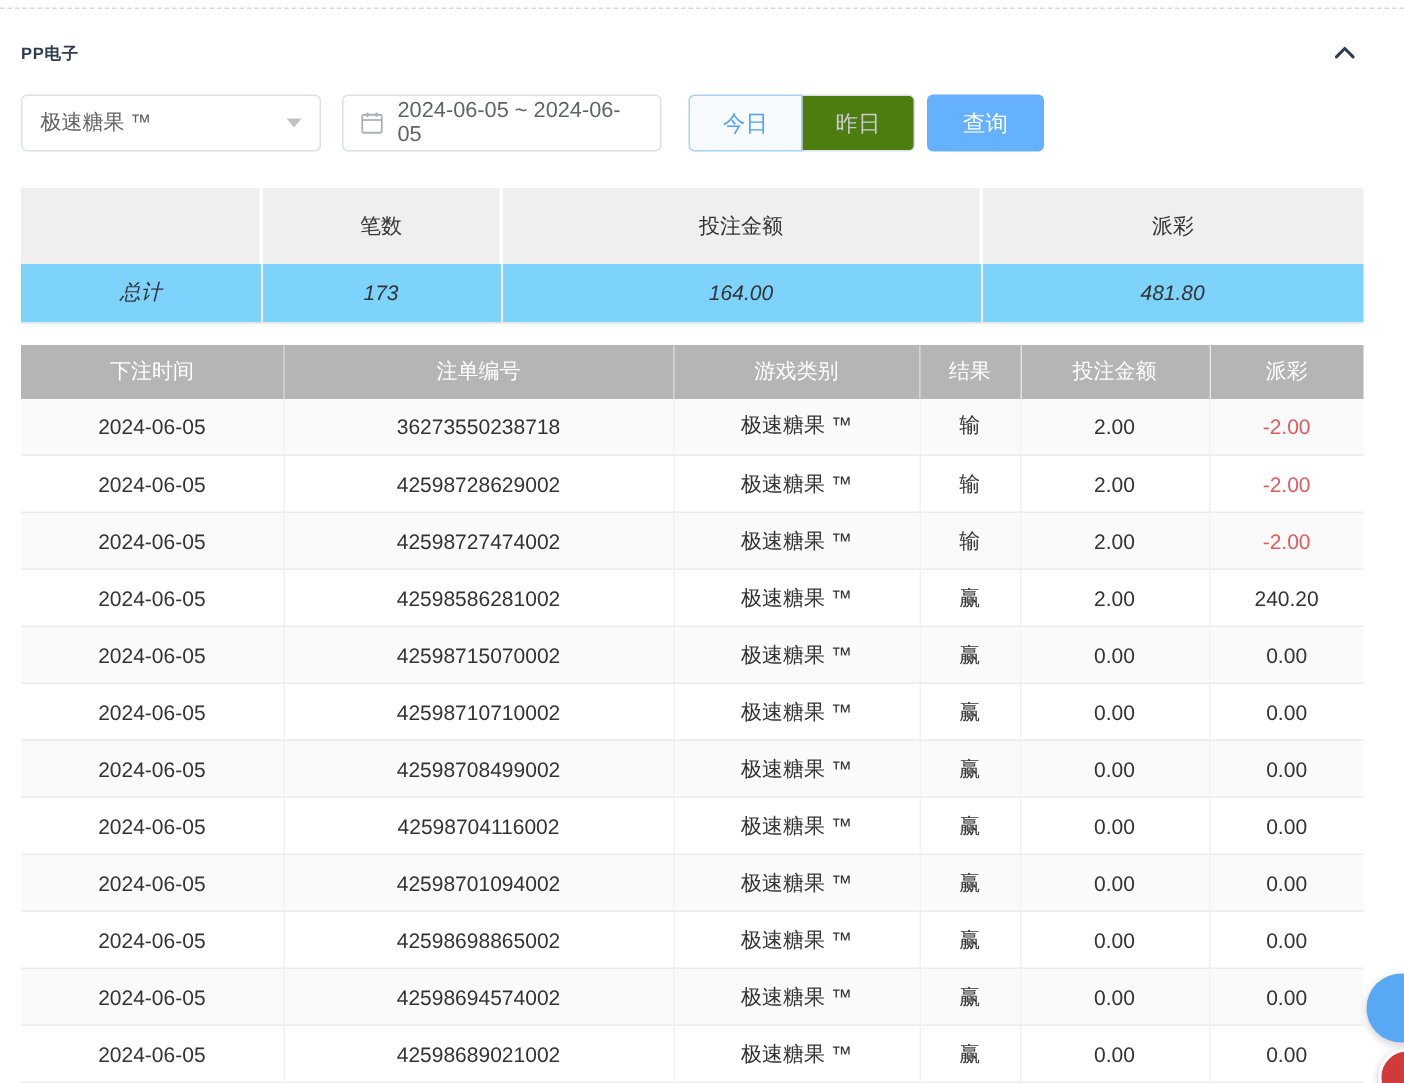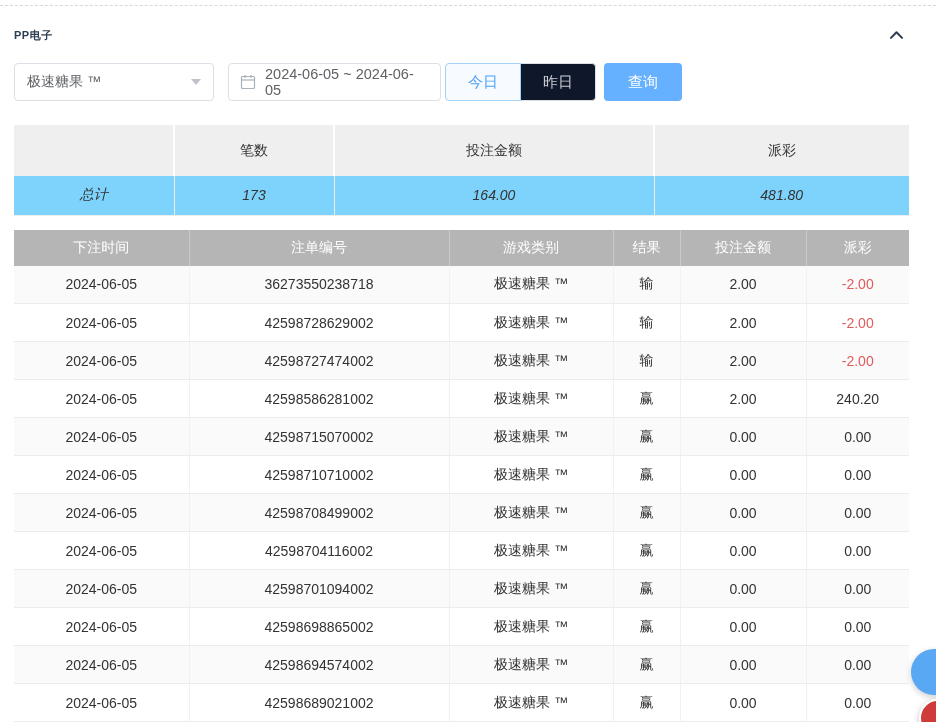--- a/index.html
+++ b/index.html
@@ -16,22 +16,22 @@
   .controls { display:flex; align-items:center; margin:6px 0 0 14px; }
   .select-box { width:200px; height:38px; border:1px solid #dcdfe6; border-radius:4px;
     display:flex; align-items:center; justify-content:space-between; padding:0 12px;
     color:#606266; font-size:14px; cursor:pointer; background:#fff; }
   .caret { width:0; height:0; border-left:5px solid transparent; border-right:5px solid transparent;
     border-top:6px solid #bfc3c9; }
   .date-box { width:213px; height:38px; border:1px solid #dcdfe6; border-radius:4px;
     display:flex; align-items:center; gap:9px; padding:0 11px; margin-left:14px;
     color:#606266; font-size:14.5px; cursor:pointer; background:#fff; }
 
-  .btn-group { display:flex; margin-left:4px; }
-  .quick-btn { height:38px; padding:0 22px; background:#0f172a; border:1px solid #dcdfe6;
+  .btn-group { display:flex; margin-left:18px; }
+  .quick-btn { height:38px; padding:0 22px; background:#4d7c0f; border:1px solid #dcdfe6;
     font-size:15px; color:#c8ccd2; cursor:pointer; margin-left:-1px;
     font-family:"Liberation Sans","DejaVu Sans",sans-serif; }
   .quick-btn:first-of-type { border-radius:4px 0 0 4px; margin-left:0; }
   .quick-btn:last-of-type { border-radius:0 4px 4px 0; }
   .quick-btn.active { color:#4da3f7; border-color:#a4d0f9; background:#f7fbff; position:relative; z-index:1; }
 
   .query-btn { height:38px; padding:0 24px; margin-left:8px; background:#66b1ff; color:#fff;
     border:none; border-radius:4px; font-size:15px; cursor:pointer;
     font-family:"Liberation Sans","DejaVu Sans",sans-serif; }
 

